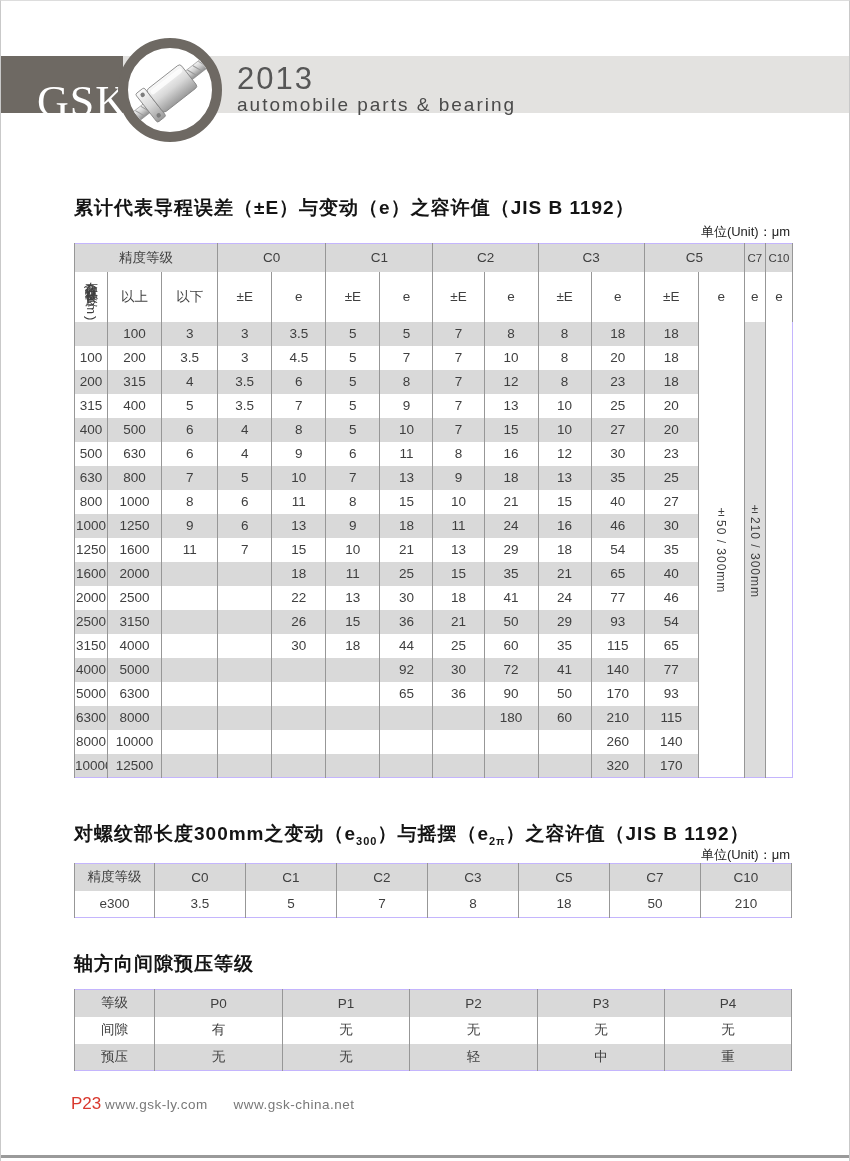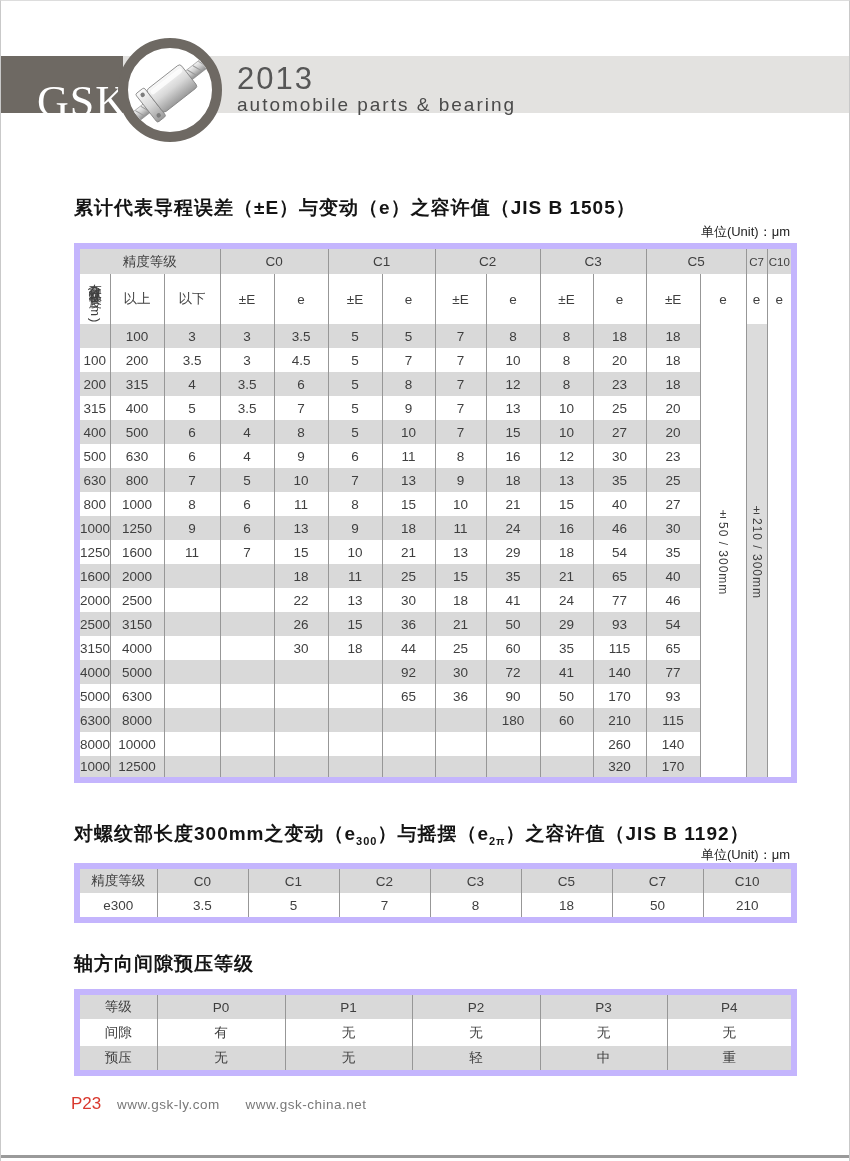--- a/index.html
+++ b/index.html
@@ -18,36 +18,36 @@
         border-radius:50%;background:#ffffff;overflow:hidden;z-index:2;}
   .year{position:absolute;left:236px;top:60px;font-size:31px;color:#565656;letter-spacing:2px;}
   .tagline{position:absolute;left:236px;top:93px;font-family:Liberation Sans, sans-serif;
         font-size:19px;color:#4a4a4a;letter-spacing:2px;}
   
   .section-title{position:absolute;left:73px;font-size:19px;font-weight:bold;color:#141414;letter-spacing:1px;}
   .section-title sub{font-size:11px;}
   .unit-label{position:absolute;left:73px;width:716px;text-align:right;font-size:13px;color:#222222;}
   
   table.tbl{position:absolute;left:73px;border-collapse:collapse;table-layout:fixed;
-        font-size:13.5px;color:#3f3f3f;border:6px solid #c4b5fd;}
+        font-size:13.5px;color:#3f3f3f;border:1px solid #c4b5fd;}
   .tbl th,.tbl td{border-left:1px solid #979797;border-right:1px solid #979797;border-top:none;border-bottom:none;
         text-align:center;vertical-align:middle;padding:0;font-weight:normal;overflow:hidden;white-space:nowrap;}
   .rg{background:#d9d9d9;}
   .rw{background:#ffffff;}
   #t1 thead tr.h1{height:28px;}
   #t1 thead tr.h2{height:26px;}
   #t1 tbody tr{height:24px;}
   #t2 tr,#t3 tr{height:27px;}
   .side-cell{writing-mode:vertical-rl;background:#ffffff;font-size:13px;letter-spacing:2px;color:#3f3f3f;}
   .vcell{writing-mode:vertical-rl;font-size:12px;letter-spacing:1px;color:#3f3f3f;background:#ffffff;}
   .vcell.c10bg{background:#dcdcdc;}
   .small-head{font-size:11.5px;}
   
   .footer{position:absolute;left:70px;top:1093px;font-size:13.5px;color:#787878;}
-  .footer .pageno{color:#d9382e;font-size:17px;margin-right:12px;}
+  .footer .pageno{color:#d9382e;font-size:17px;}
   .footer .url{margin-right:22px;letter-spacing:0.5px;}
   .bottom-bar{position:absolute;left:0;right:0;top:1154px;height:3px;background:#9a9a9a;}
 </style>
 </head>
 <body>
 
 <div class="page">
 
   <div class="band-dark"></div>
   <div class="band-light"></div>
@@ -86,21 +86,21 @@
         <circle cx="17.5" cy="29" r="2.2" fill="#7d7d7d"></circle>
         <circle cx="17.5" cy="55" r="2.2" fill="#7d7d7d"></circle>
         <rect x="23" y="27.5" width="43" height="29" rx="3" fill="url(#nutG)" stroke="#808080" stroke-width="0.8"></rect>
         <rect x="25" y="30.5" width="39" height="5" rx="2.5" fill="#ffffff" opacity="0.75"></rect>
       </g>
     </svg>
   </div>
   <div class="year">2013</div>
   <div class="tagline">automobile parts &amp; bearing</div>
 
-  <div class="section-title" style="top:194px;">累计代表导程误差（±E）与变动（e）之容许值（JIS B 1505）</div>
+  <div class="section-title" style="top:194px;">累计代表导程误差（±E）与变动（e）之容许值（JIS B 1192）</div>
   <div class="unit-label" style="top:222px;">单位(Unit)：μm</div>
 
   <table class="tbl" id="t1" style="top:242px;width:719px;">
     <colgroup>
       <col style="width:33px">
         <col style="width:54px">
         <col style="width:56px">
       <col style="width:54px">
         <col style="width:54px">
         <col style="width:54px">

